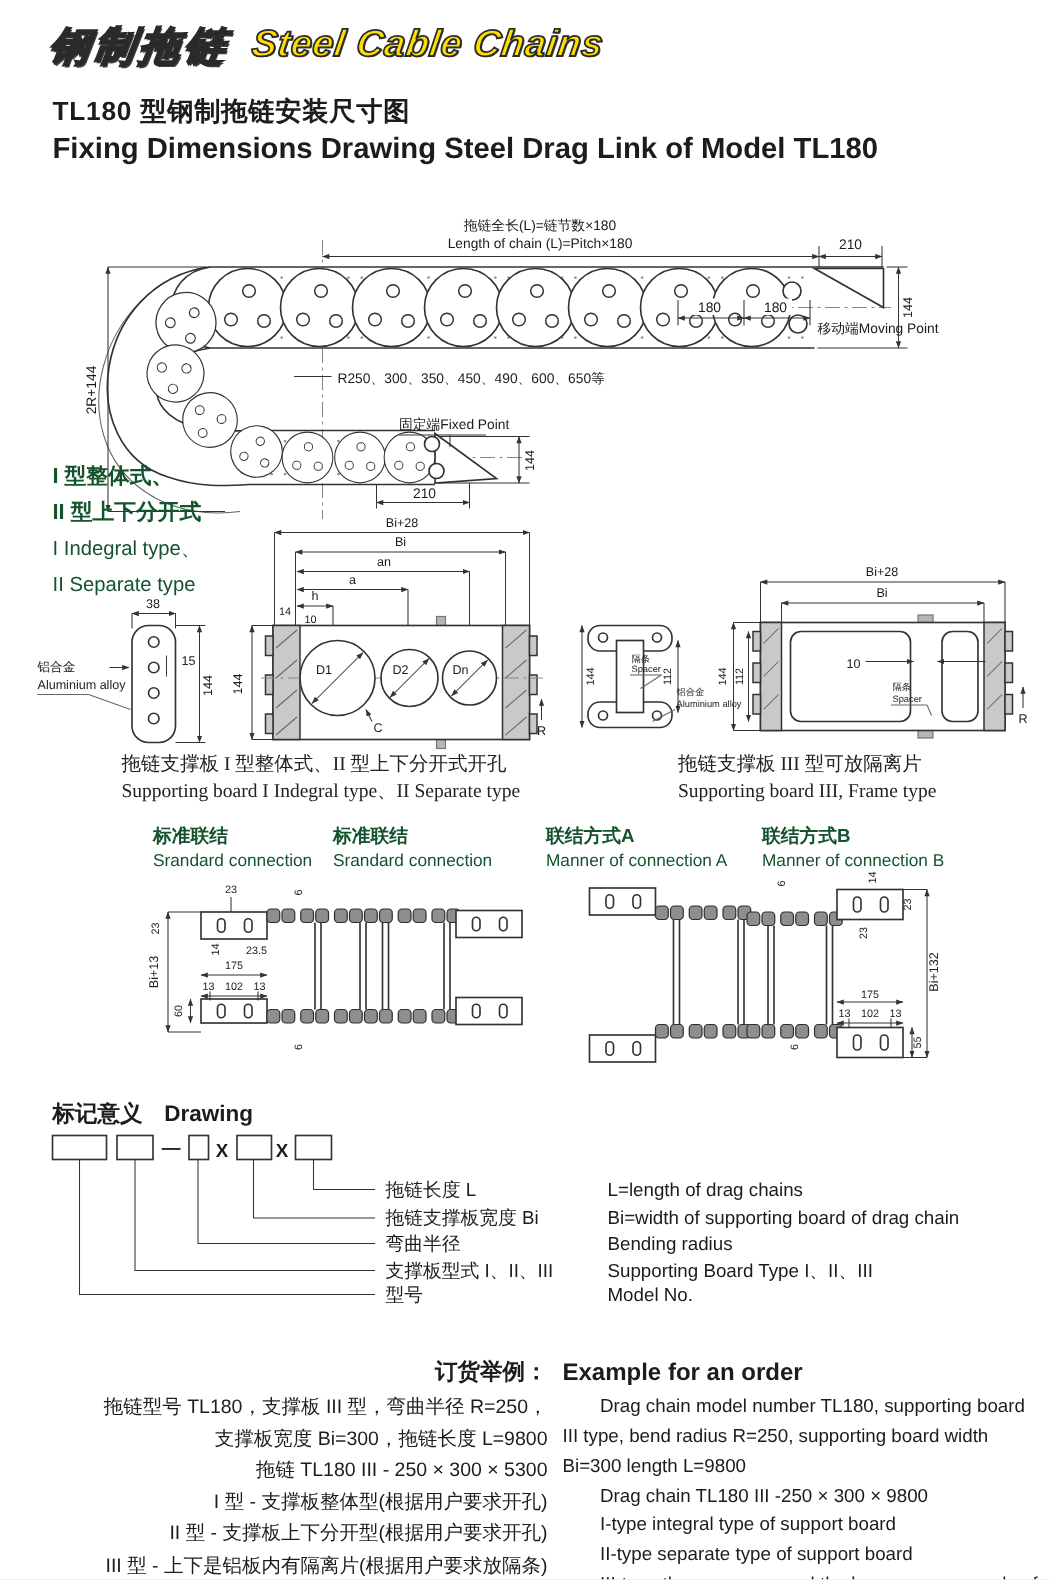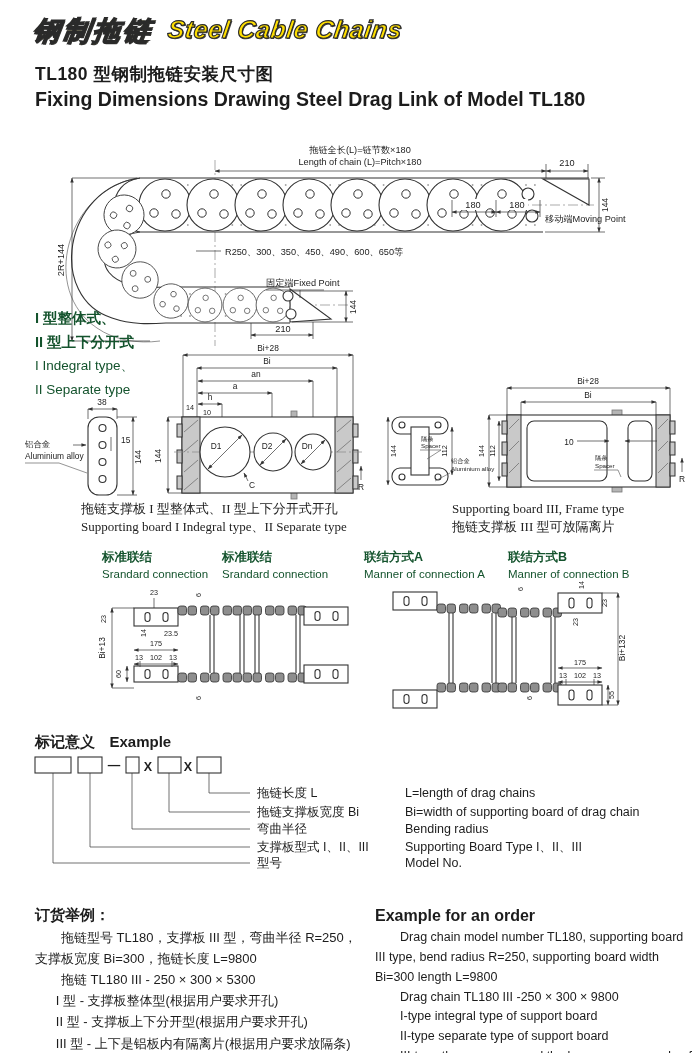--- a/index.html
+++ b/index.html
@@ -16,21 +16,21 @@
   
   .blue{color:#14532d;}
   .typlab div{line-height:24px;}
   .typlab .cn{font-weight:bold;font-size:14.5px;}
   .typlab .en{font-size:13.5px;}
   .connlab .cn{font-weight:bold;font-size:12.5px;line-height:18px;}
   .connlab .en{font-size:11.5px;line-height:16px;}
   .caption{font-family:"Liberation Serif",serif;font-size:13px;line-height:18px;color:#222;}
   
   .sechead{font-weight:bold;font-size:15px;}
-  .order-cn{font-size:13px;line-height:1.62;width:330px;}
+  .order-cn{font-size:13px;line-height:1.62;width:330px;text-align:right;}
   .order-en{font-size:12.5px;line-height:1.58;width:318px;}
   .ind{text-indent:2em;margin:0;}
   .ml2{margin:0 0 0 2em;}
   .ml25{margin:0 0 0 1.6em;}
   .order-en .sechead{font-size:16px;}
   
   svg{position:absolute;overflow:visible;}
   svg text{font-family:"Liberation Sans",sans-serif;fill:#1c1c1c;}
   .t6{font-size:6.2px}.t7{font-size:7.2px}.t8{font-size:8.4px}.t9{font-size:9.2px}
   .t12{font-size:12.5px}
@@ -316,22 +316,22 @@
       <line class="dim" x1="297" y1="97" x2="297" y2="83" marker-end="url(#arE)"></line>
       <text class="t8 mid" x="297" y="107">R</text>
     </g>
   </svg>
 
   <div class="abs caption" style="left:81px;top:500px;">
     <div>拖链支撑板 I 型整体式、II 型上下分开式开孔</div>
     <div>Supporting board I Indegral type、II Separate type</div>
   </div>
   <div class="abs caption" style="left:452px;top:500px;">
+    <div>拖链支撑板 III 型可放隔离片</div>
     <div>Supporting board III, Frame type</div>
-    <div>拖链支撑板 III 型可放隔离片</div>
   </div>
 
   <div class="abs connlab blue" style="left:102px;top:548px;">
     <div class="cn">标准联结</div>
     <div class="en">Srandard connection</div>
   </div>
   <div class="abs connlab blue" style="left:222px;top:548px;">
     <div class="cn">标准联结</div>
     <div class="en">Srandard connection</div>
   </div>
@@ -438,21 +438,21 @@
       <line class="dim" x1="594" y1="101" x2="594" y2="107"></line>
       <line class="dim" x1="608" y1="107" x2="608" y2="127" marker-start="url(#arS)" marker-end="url(#arE)"></line>
       <text class="t7 mid" x="614" y="117" transform="rotate(-90 614 117)">55</text>
       <text class="t7 mid" x="523" y="11" transform="rotate(-90 523 11)">6</text>
       <text class="t7 mid" x="532" y="120" transform="rotate(-90 532 120)">6</text>
     </g>
   </svg>
 
   <div class="abs" style="left:35px;top:733px;">
     <span class="sechead">标记意义</span>
-    <span class="sechead" style="margin-left:10px;">Example</span>
+    <span class="sechead" style="margin-left:10px;">Drawing</span>
   </div>
 
   <svg style="left:25px;top:753px;" width="670" height="122" viewBox="0 0 670 122">
     <rect class="ln" x="10" y="4" width="36" height="16"></rect>
     <rect class="ln" x="53" y="4" width="24" height="16"></rect>
     <text class="t12 mid" x="89" y="16" style="font-weight:bold">—</text>
     <rect class="ln" x="101" y="4" width="13" height="16"></rect>
     <text class="t12 mid" x="123" y="18" style="font-weight:bold">X</text>
     <rect class="ln" x="133" y="4" width="23" height="16"></rect>
     <text class="t12 mid" x="163" y="18" style="font-weight:bold">X</text>

